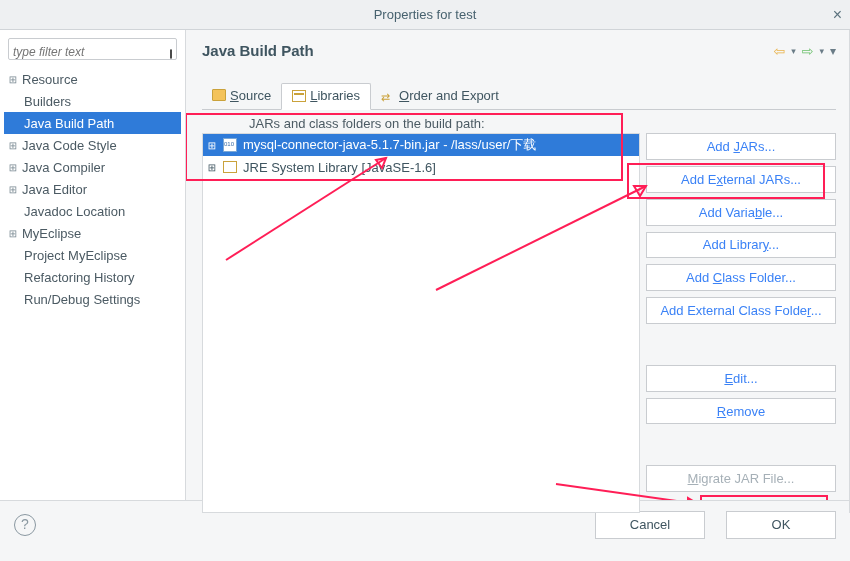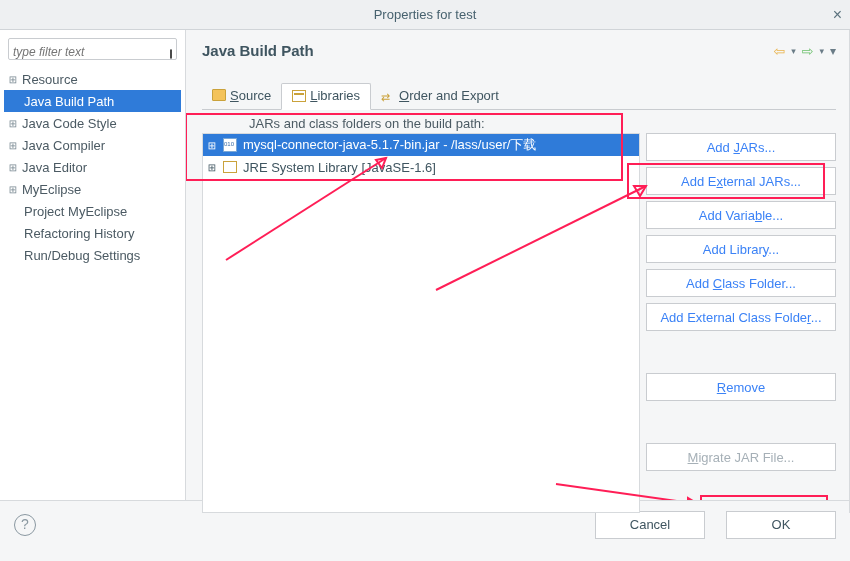--- a/index.html
+++ b/index.html
@@ -88,34 +88,40 @@
   <div class="left">
     <div class="filter">
       <input placeholder="type filter text" style="">
       <span class="clr"></span>
     </div>
     <div class="tree">
       <div class="tree-item">
           <span class="expander">⊞</span>
           <span>Resource</span>
         </div>
+      <div class="tree-item child">
+          <span>Builders</span>
+        </div>
       <div class="tree-item child selected">
           <span>Java Build Path</span>
         </div>
       <div class="tree-item">
           <span class="expander">⊞</span>
           <span>Java Code Style</span>
         </div>
       <div class="tree-item">
           <span class="expander">⊞</span>
           <span>Java Compiler</span>
         </div>
       <div class="tree-item">
           <span class="expander">⊞</span>
           <span>Java Editor</span>
+        </div>
+      <div class="tree-item child">
+          <span>Javadoc Location</span>
         </div>
       <div class="tree-item">
           <span class="expander">⊞</span>
           <span>MyEclipse</span>
         </div>
       <div class="tree-item child">
           <span>Project MyEclipse</span>
         </div>
       <div class="tree-item child">
           <span>Refactoring History</span>
@@ -170,20 +176,21 @@
       </div>
 
       <div class="btncol">
         <button class="btn">Add <span class="u">J</span>ARs...</button>
         <button class="btn">Add E<span class="u">x</span>ternal JARs...</button>
         <button class="btn">Add Varia<span class="u">b</span>le...</button>
         <button class="btn">Add Librar<span class="u">y</span>...</button>
         <button class="btn">Add <span class="u">C</span>lass Folder...</button>
         <button class="btn">Add External Class Folde<span class="u">r</span>...</button>
         <div class="spacer"></div>
+        <button class="btn"><span class="u">E</span>dit...</button>
         <button class="btn"><span class="u">R</span>emove</button>
         <div class="spacer"></div>
         <button class="btn" disabled=""><span class="u">M</span>igrate JAR File...</button>
 
       </div>
     </div>
 
     <div class="ann" style="left:0; top:0; width:100%; height:100%;">
       <svg width="100%" height="100%">
 

